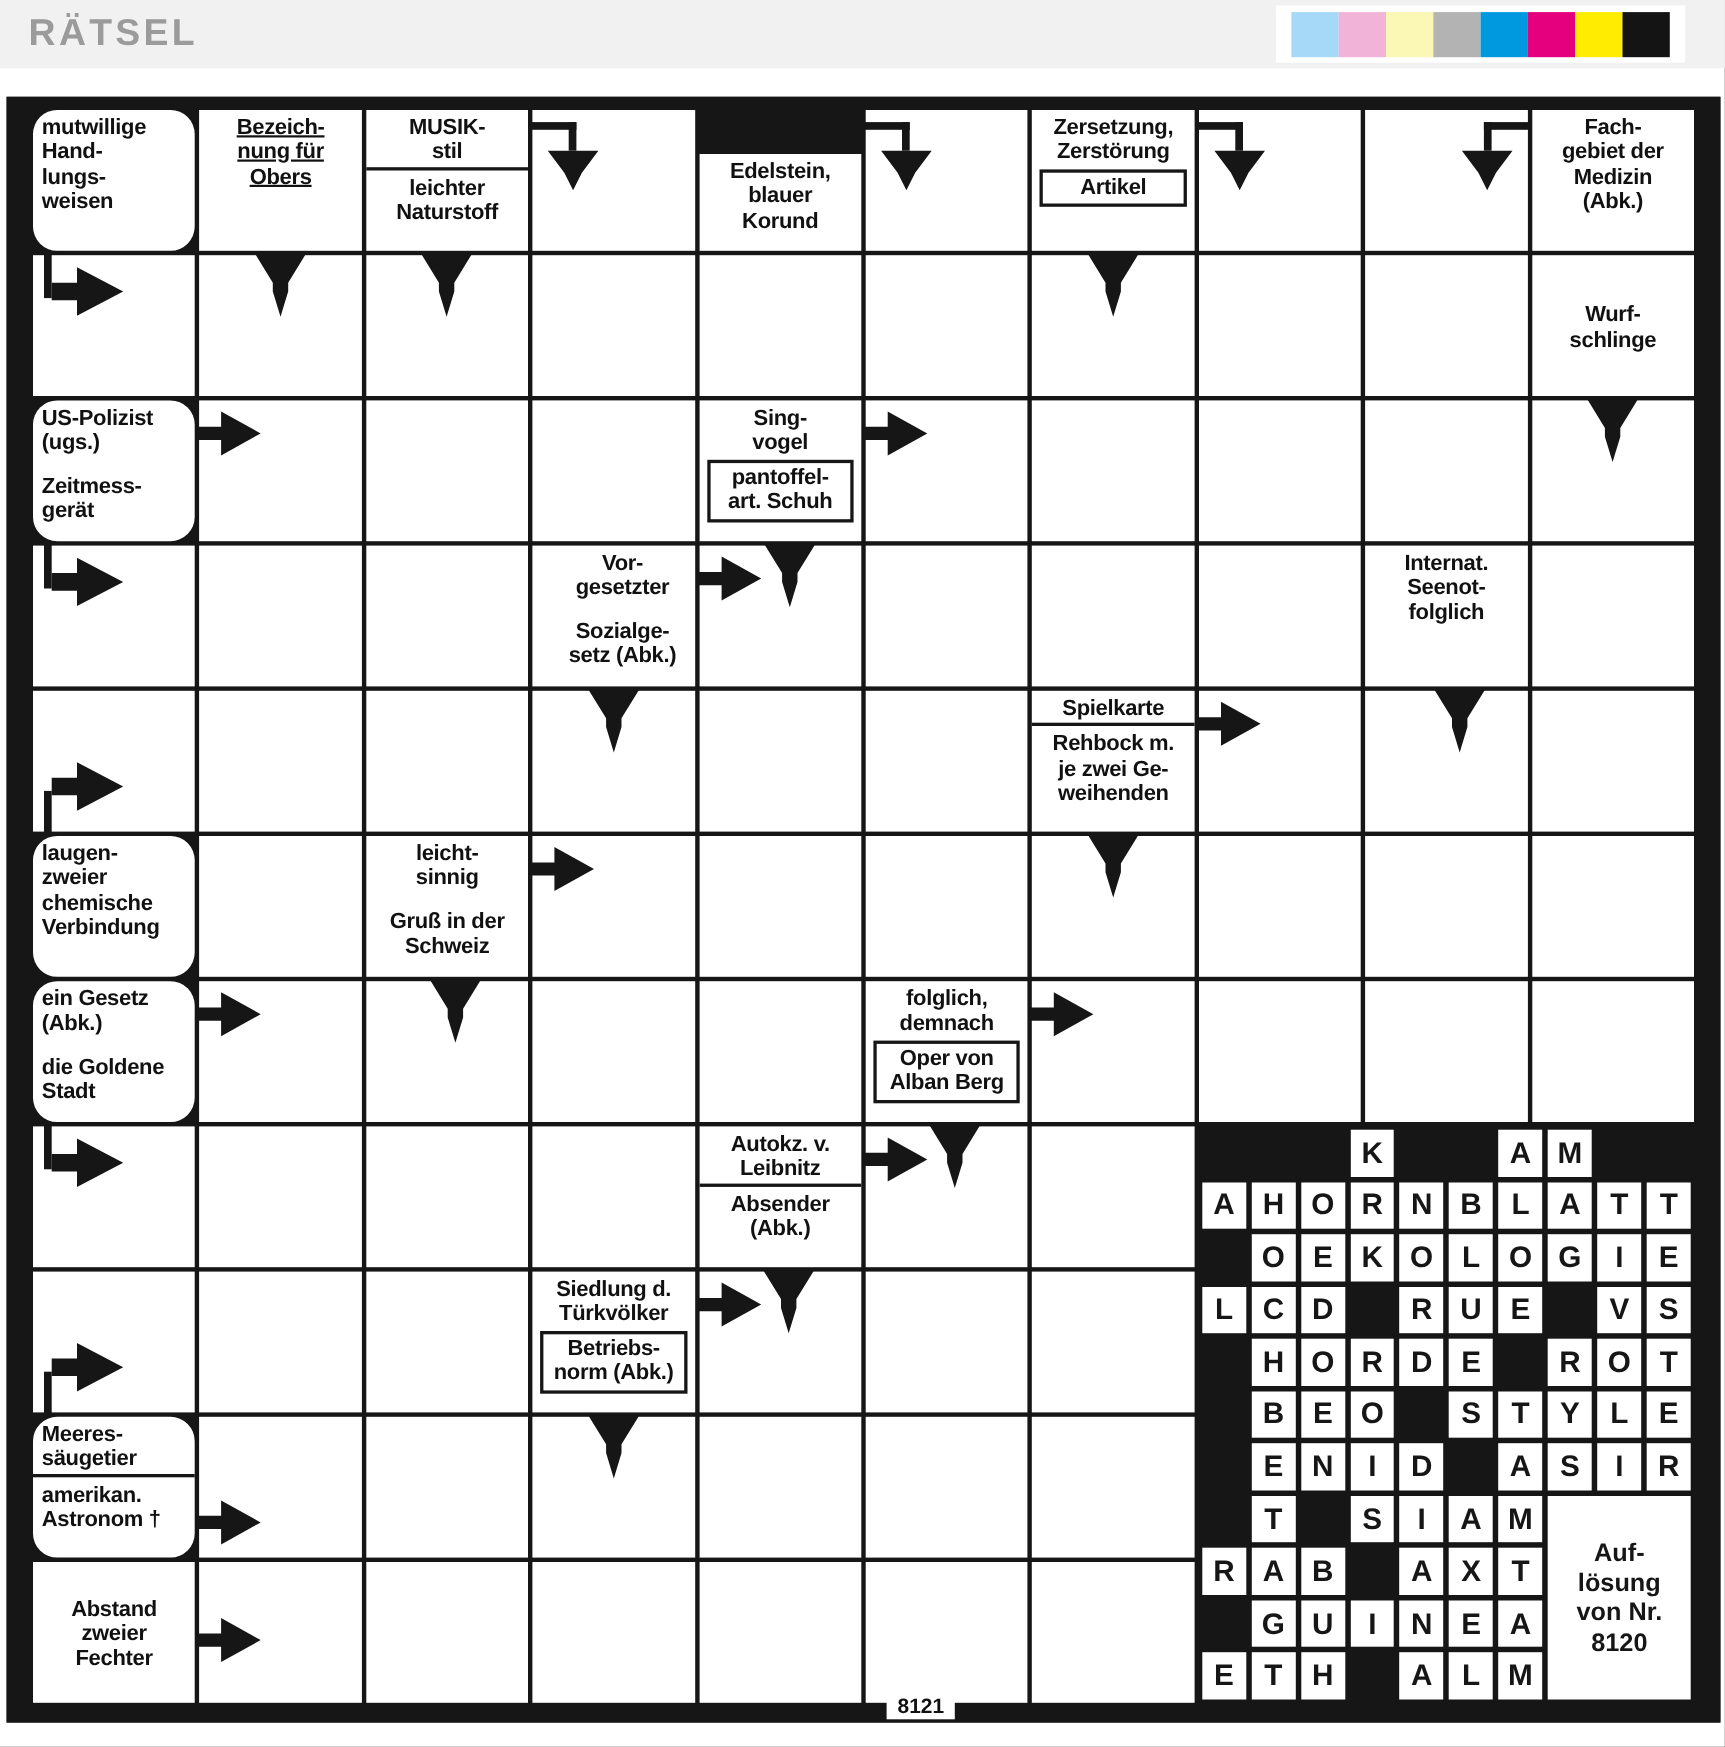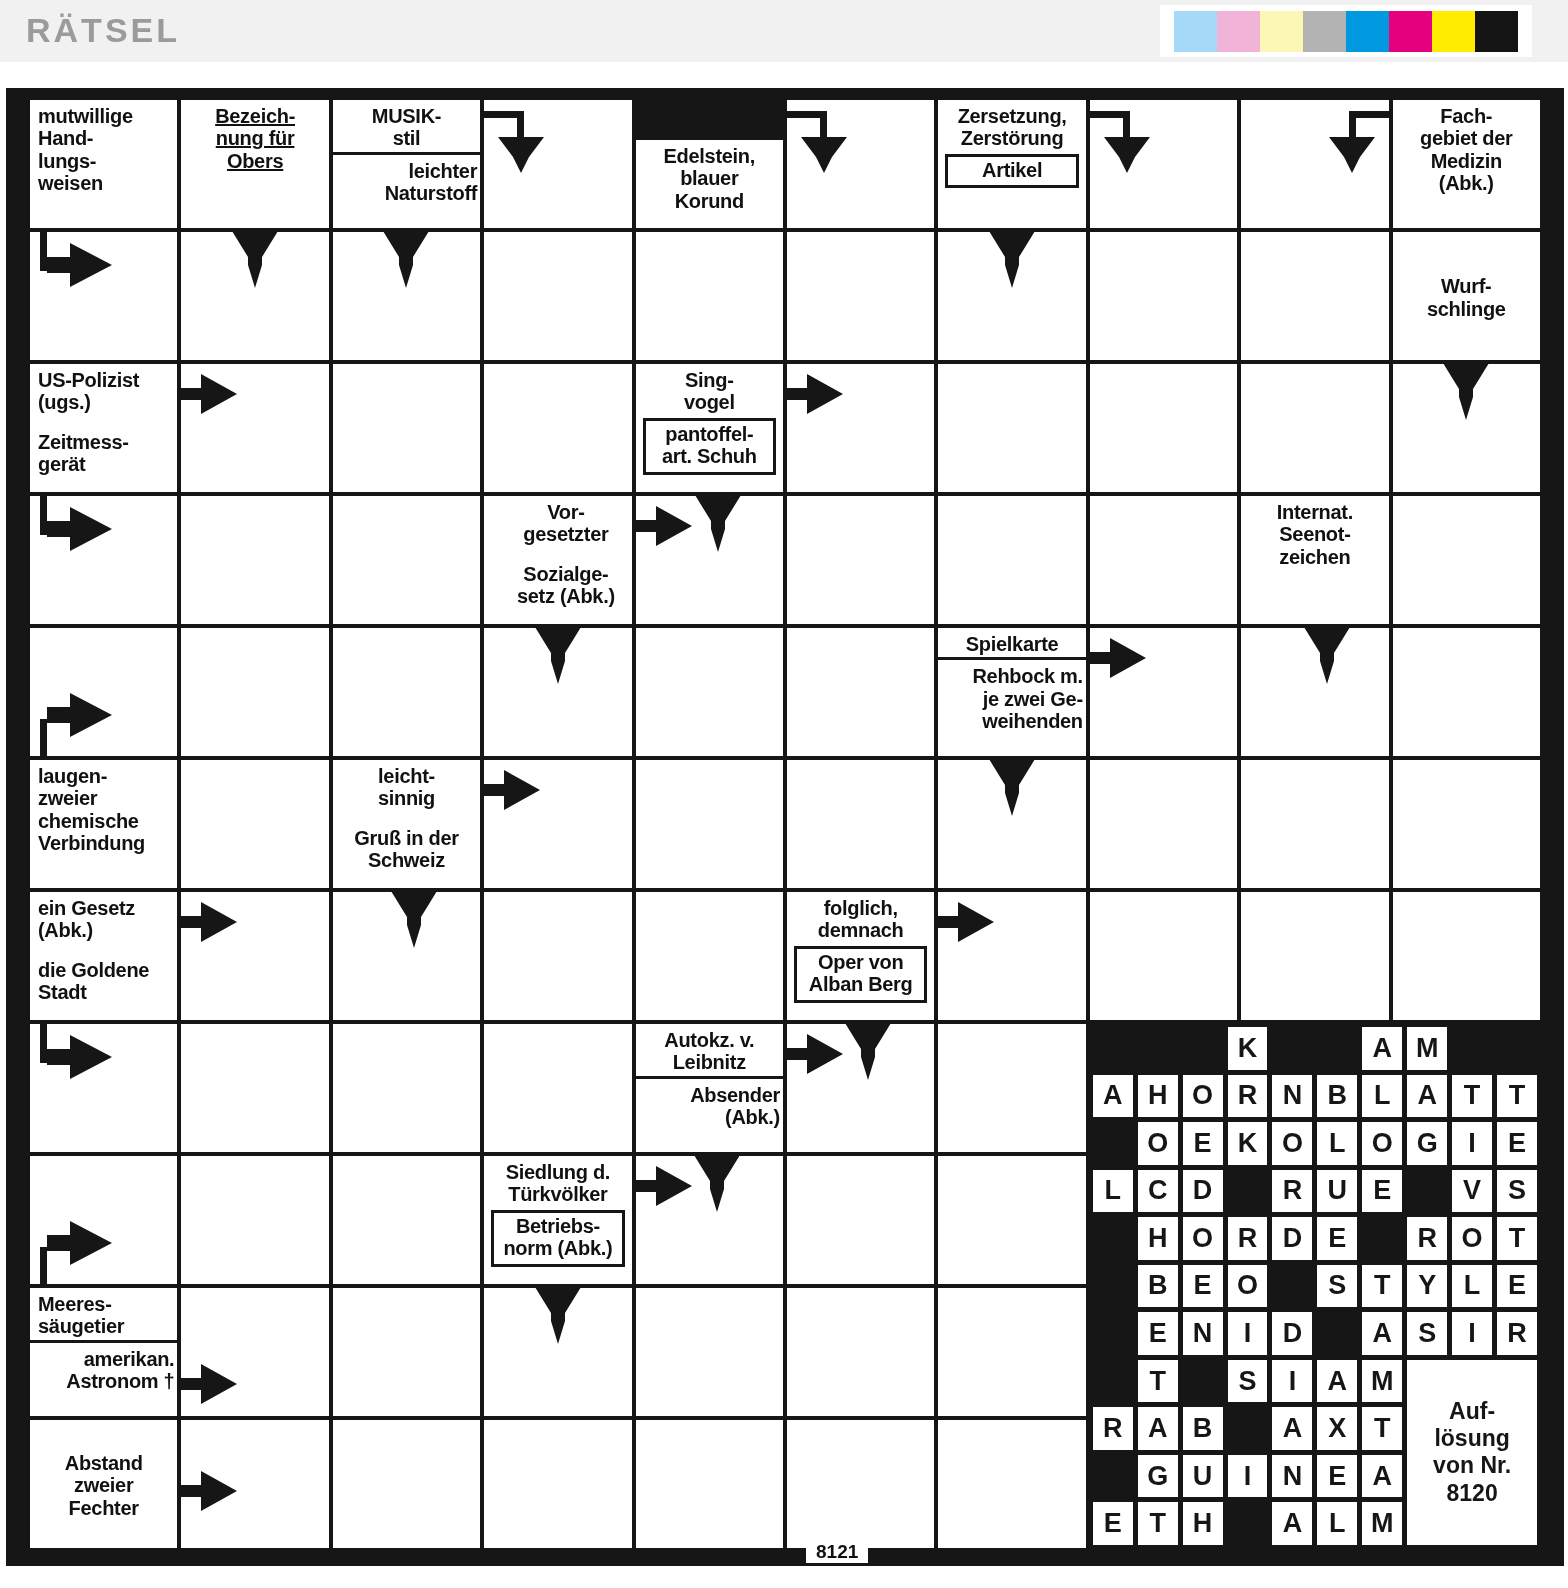--- a/index.html
+++ b/index.html
@@ -21,25 +21,25 @@
   .grid{
     position:absolute;left:6px;top:88px;width:1558px;height:1478px;box-sizing:border-box;
     border:solid #161616;border-width:12px 24px 18px 24px;background:#161616;
     display:grid;grid-template-columns:repeat(10,1fr);grid-template-rows:repeat(11,1fr);gap:4px;
   }
   .cell{background:#ffffff;position:relative;}
   .clue{
     font-weight:bold;font-size:20px;line-height:1.12;text-align:center;
     letter-spacing:-0.3px;color:#111;
   }
-  .clue.align-left{text-align:left;}
+  .clue.align-left{text-align:left;border-radius:22px;}
   .clue.align-left .part{padding-left:8px;}
   .part{padding:5px 3px 2px;}
   .part.inset{border:3px solid #161616;margin:2px 7px 5px;padding:2px 2px 4px;}
-  .sep-line .part + .part:not(.inset){border-top:3px solid #161616;text-align:right;}
+  .sep-line .part + .part:not(.inset){border-top:3px solid #161616;}
   .sep-gap .part + .part{margin-top:10px;}
   .valign-middle{display:flex;flex-direction:column;justify-content:center;}
 
   .arrow{position:absolute;line-height:0;}
   .arrow svg{fill:#161616;}
   .arr-down{top:-1px;left:50%;transform:translateX(-50%);}
   .arr-right{left:-2px;top:8px;}
   .arr-elbow-right{left:2px;top:-1px;}
   .arr-elbow-right-bottom{left:2px;bottom:-1px;}
   .arr-elbow-down{left:-2px;top:-1px;}
@@ -256,21 +256,21 @@
           <polygon points="0,0 46,0 30,26 30,34 23,57 16,34 16,26"></polygon>
         </svg></span>
     </div>
     <div class="cell" style="grid-area: 4 / 6;"></div>
     <div class="cell" style="grid-area: 4 / 7;"></div>
     <div class="cell" style="grid-area: 4 / 8;"></div>
     <div class="cell clue sep-gap" style="grid-area: 4 / 9;">
       <div class="part">
         <div>Internat.</div>
         <div>Seenot-</div>
-        <div>zeichen</div>
+        <div>folglich</div>
       </div>
     </div>
     <div class="cell" style="grid-area: 4 / 10;"></div>
     <div class="cell" style="grid-area: 5 / 1;">
       <span class="arrow arr-elbow-right-bottom"><svg width="86" height="66" viewBox="0 0 86 66">
           <polygon points="15,16 38,16 38,2 80,24 38,46 38,32 15,32"></polygon>
           <rect x="8" y="28" width="7" height="38"></rect>
         </svg></span>
     </div>
     <div class="cell" style="grid-area: 5 / 2;"></div>

